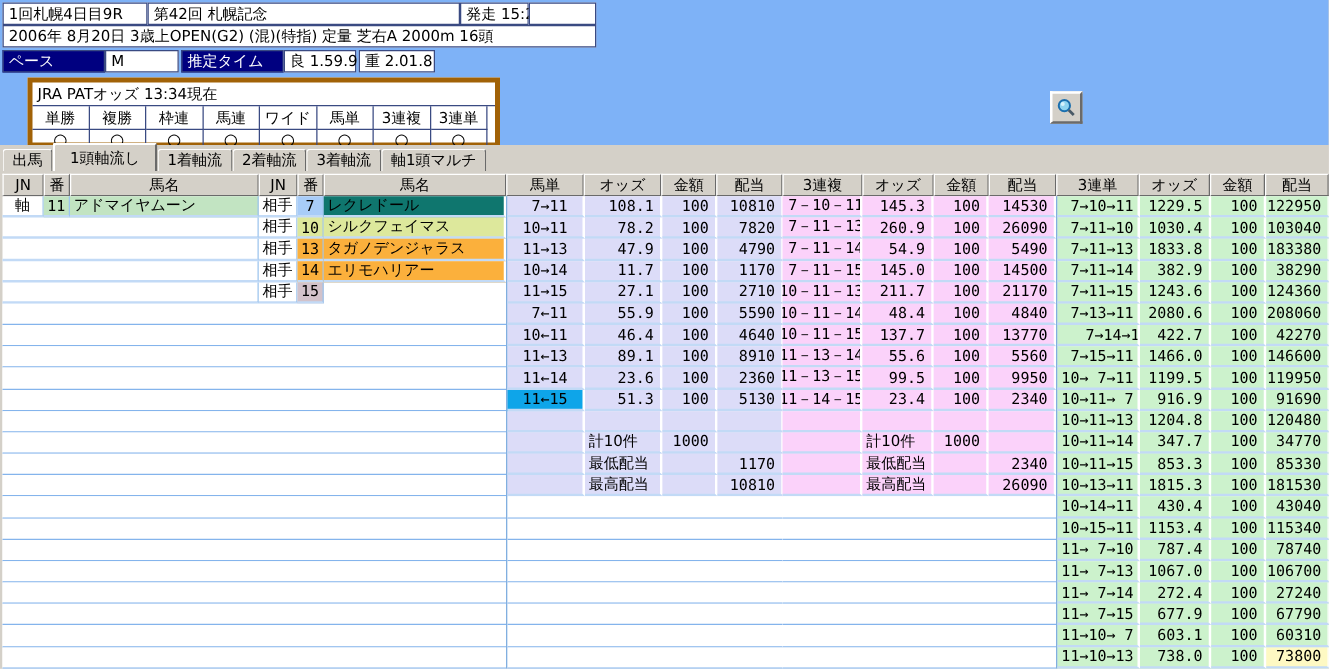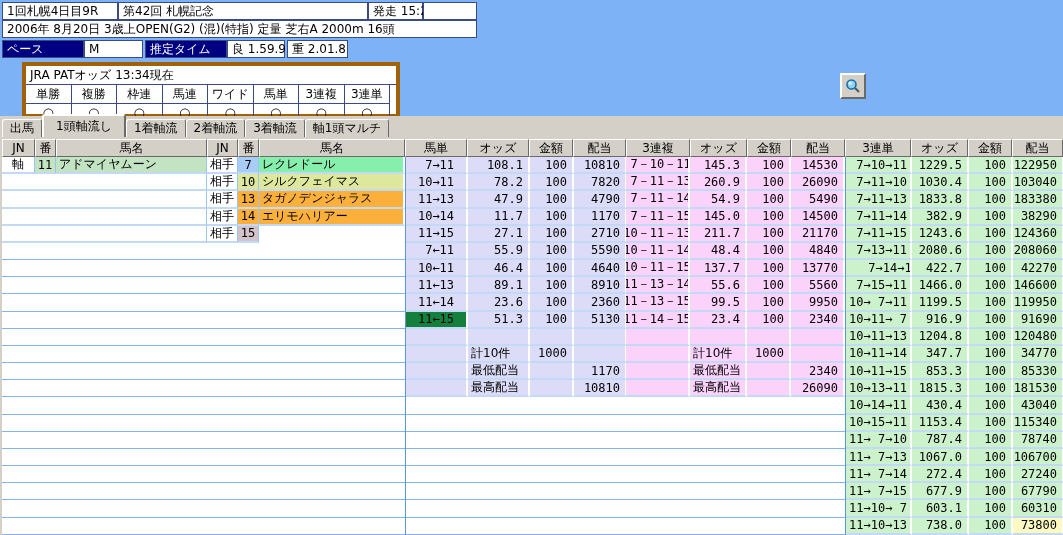--- a/index.html
+++ b/index.html
@@ -128,21 +128,21 @@
       <div class="th">金額</div>
       <div class="th">配当</div>
     </div>
 
   <div class="bodygrid" id="grid-left" style="left:2px;top:157px;width:403px;grid-template-columns:33px 21px 151px 31px 21px 146px;">
       <div class="c jp ctr sep">軸</div>
       <div class="c ctr sep" style="background: rgb(194, 228, 194);">11</div>
       <div class="c jp lt sep" style="background: rgb(194, 228, 194);">アドマイヤムーン</div>
       <div class="c jp ctr sep">相手</div>
       <div class="c ctr sep" style="background: rgb(168, 204, 248);">7</div>
-      <div class="c jp lt" style="background: #86efac;">レクレドール</div>
+      <div class="c jp lt" style="background: #0f766e;">レクレドール</div>
       <div class="c sep" style="grid-column: span 3;"></div>
       <div class="c jp ctr sep">相手</div>
       <div class="c ctr sep" style="background: rgb(221, 232, 156);">10</div>
       <div class="c jp lt" style="background: rgb(221, 232, 156);">シルクフェイマス</div>
       <div class="c sep" style="grid-column: span 3;"></div>
       <div class="c jp ctr sep">相手</div>
       <div class="c ctr sep" style="background: rgb(251, 176, 60);">13</div>
       <div class="c jp lt" style="background: rgb(251, 176, 60);">タガノデンジャラス</div>
       <div class="c sep" style="grid-column: span 3;"></div>
       <div class="c jp ctr sep">相手</div>
@@ -199,21 +199,21 @@
       <div class="c rt" style="background: rgb(220, 220, 248);">100</div>
       <div class="c rt" style="background: rgb(220, 220, 248);">4640</div>
       <div class="c ctr" style="background: rgb(220, 220, 248);">11←13</div>
       <div class="c rt" style="background: rgb(220, 220, 248);">89.1</div>
       <div class="c rt" style="background: rgb(220, 220, 248);">100</div>
       <div class="c rt" style="background: rgb(220, 220, 248);">8910</div>
       <div class="c ctr" style="background: rgb(220, 220, 248);">11←14</div>
       <div class="c rt" style="background: rgb(220, 220, 248);">23.6</div>
       <div class="c rt" style="background: rgb(220, 220, 248);">100</div>
       <div class="c rt" style="background: rgb(220, 220, 248);">2360</div>
-      <div class="c ctr" style="background: #15803d;">11←15</div>
+      <div class="c ctr" style="background: #0ea5e9;">11←15</div>
       <div class="c rt" style="background: rgb(220, 220, 248);">51.3</div>
       <div class="c rt" style="background: rgb(220, 220, 248);">100</div>
       <div class="c rt" style="background: rgb(220, 220, 248);">5130</div>
       <div class="c" style="background: rgb(220, 220, 248);"></div>
       <div class="c" style="background: rgb(220, 220, 248);"></div>
       <div class="c" style="background: rgb(220, 220, 248);"></div>
       <div class="c" style="background: rgb(220, 220, 248);"></div>
       <div class="c" style="background: rgb(220, 220, 248);"></div>
       <div class="c jp lt" style="background: rgb(220, 220, 248);">計10件</div>
       <div class="c rt" style="background: rgb(220, 220, 248);">1000</div>

